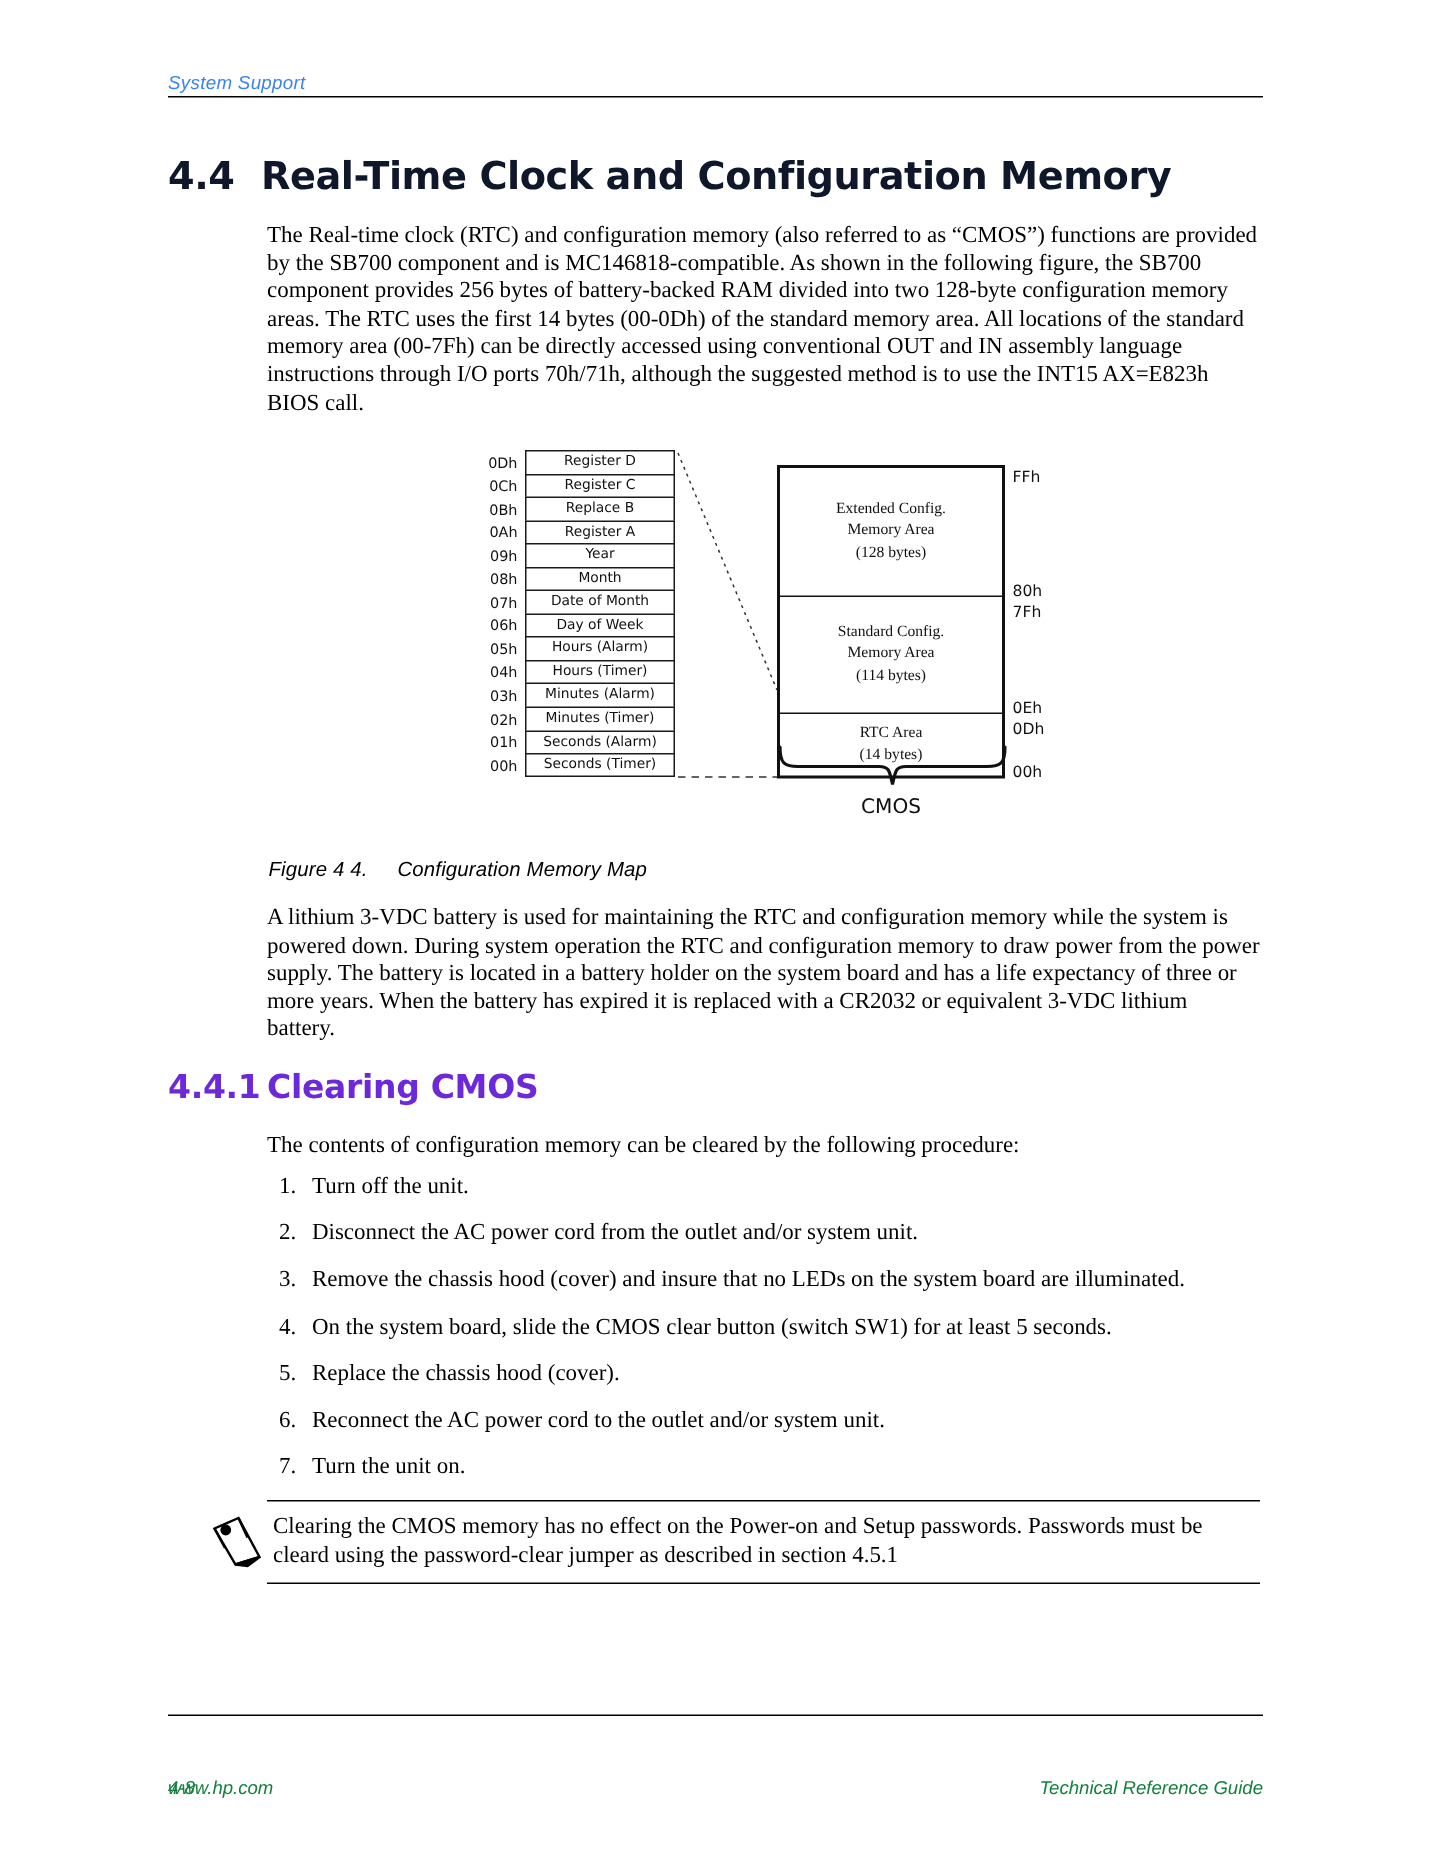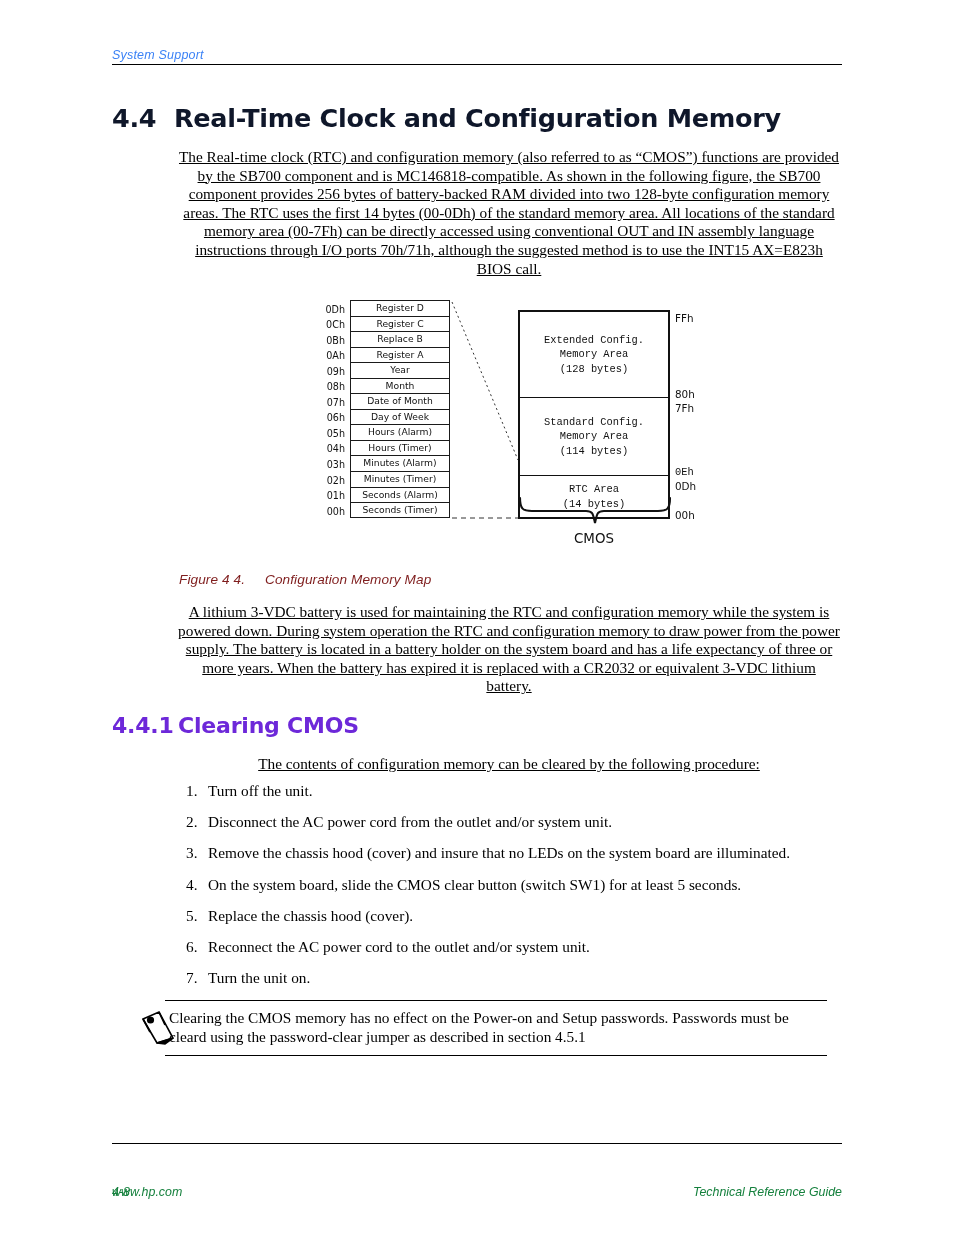--- a/index.html
+++ b/index.html
@@ -65,37 +65,36 @@
   }
   .h2-row .num { width: 66px; flex: none; }
 
   
   .para {
     position: absolute;
     left: 178px;
     width: 662px;
     font-size: 15.3px;
     line-height: 18.6px;
-    text-align: center;
+    text-align: left;
     color: #000;
-    text-decoration: underline;
   }
   #intro-paragraph { top: 148px; }
   #battery-paragraph { top: 603px; }
   #procedure-intro { top: 755px; }
 
   
   #figure-caption {
     position: absolute;
     left: 179px;
     top: 572px;
     font-family: "Liberation Sans", sans-serif;
     font-style: italic;
     font-size: 13.6px;
-    color: #7f1d1d;
+    color: #000000;
     letter-spacing: 0.1px;
   }
   #figure-caption .cap-label { margin-right: 16px; }
 
   
   #procedure-list {
     position: absolute;
     left: 186px;
     top: 782px;
     width: 660px;
@@ -111,21 +110,21 @@
     flex: none;
     text-align: left;
   }
   #procedure-list .step .step-text {
     flex: 1;
   }
 
   
   #note-box {
     position: absolute;
-    left: 165px;
+    left: 178px;
     top: 1000px;
     width: 662px;
   }
   #note-box .note-rule {
     border-top: 1.5px solid #000;
     width: 662px;
   }
   #note-box .note-body {
     padding: 8px 0 9px 4px;
     font-size: 15.3px;
@@ -219,21 +218,21 @@
     border: 2px solid #111;
     box-sizing: border-box;
   }
   #cmos-block .mem-area {
     box-sizing: border-box;
     border-bottom: 1.4px solid #111;
     display: flex;
     flex-direction: column;
     justify-content: center;
     align-items: center;
-    font-family: Liberation Mono, monospace;
+    font-family: Liberation Serif, serif;
     font-size: 10.4px;
     line-height: 14.2px;
     color: #111;
     text-align: center;
   }
   #cmos-block .mem-area:last-child { border-bottom: none; }
   #area-extended { height: 86px; }
   #area-standard { height: 78px; }
   #area-rtc { height: 41px; }
 
@@ -361,21 +360,21 @@
     </div>
     <div class="mem-area" id="area-rtc">
       <div>RTC Area</div>
       <div>(14 bytes)</div>
     </div>
   </div>
 
   <span class="addr-tick" style="left:375px; top:22px;text-align:right;">FFh</span>
   <span class="addr-tick" style="left:375px; top:98px;">80h</span>
   <span class="addr-tick" style="left:375px; top:112px;">7Fh</span>
-  <span class="addr-tick" style="left:375px; top:176px;font-family:Liberation Mono, monospace;">0Eh</span>
+  <span class="addr-tick" style="left:375px; top:176px;">0Eh</span>
   <span class="addr-tick" style="left:375px; top:190px;">0Dh</span>
   <span class="addr-tick" style="left:375px; top:219px;">00h</span>
 
   <svg id="cmos-brace" width="162" height="32" viewBox="0 0 162 32">
     <path d="M6,2 C6,13 9,15 18,15 L72,15 C79,15 79,18 81,27 C83,18 83,15 90,15 L144,15 C153,15 156,13 156,2" fill="none" stroke="#111" stroke-width="2.1" stroke-linecap="round"></path>
   </svg>
   <div id="cmos-label">CMOS</div>
 </div>
 
 <div id="figure-caption">

